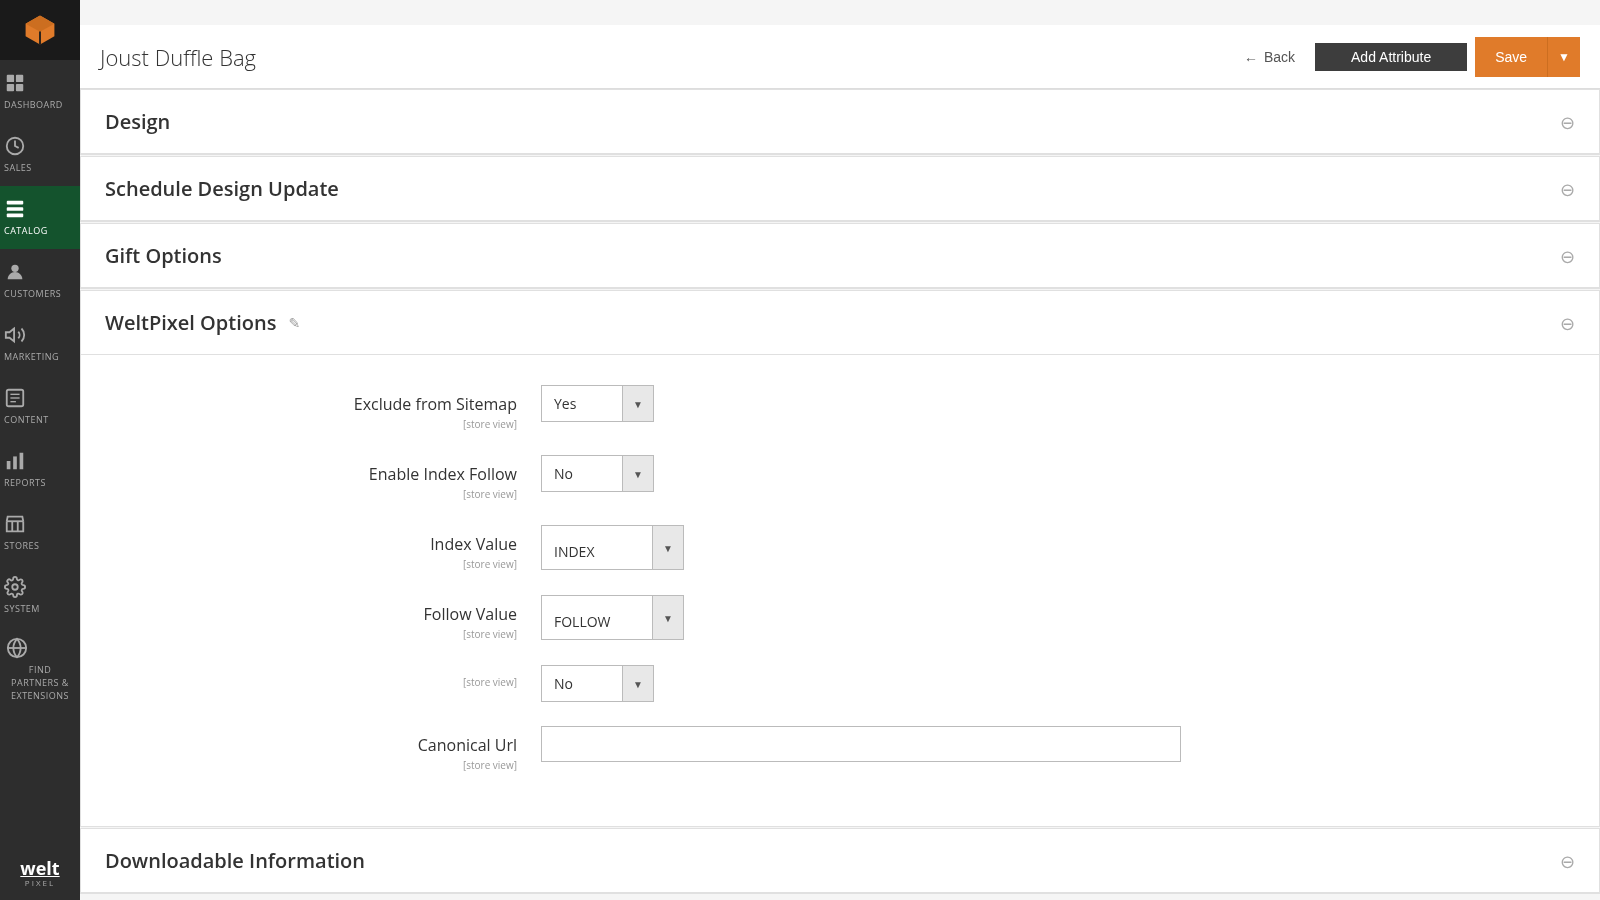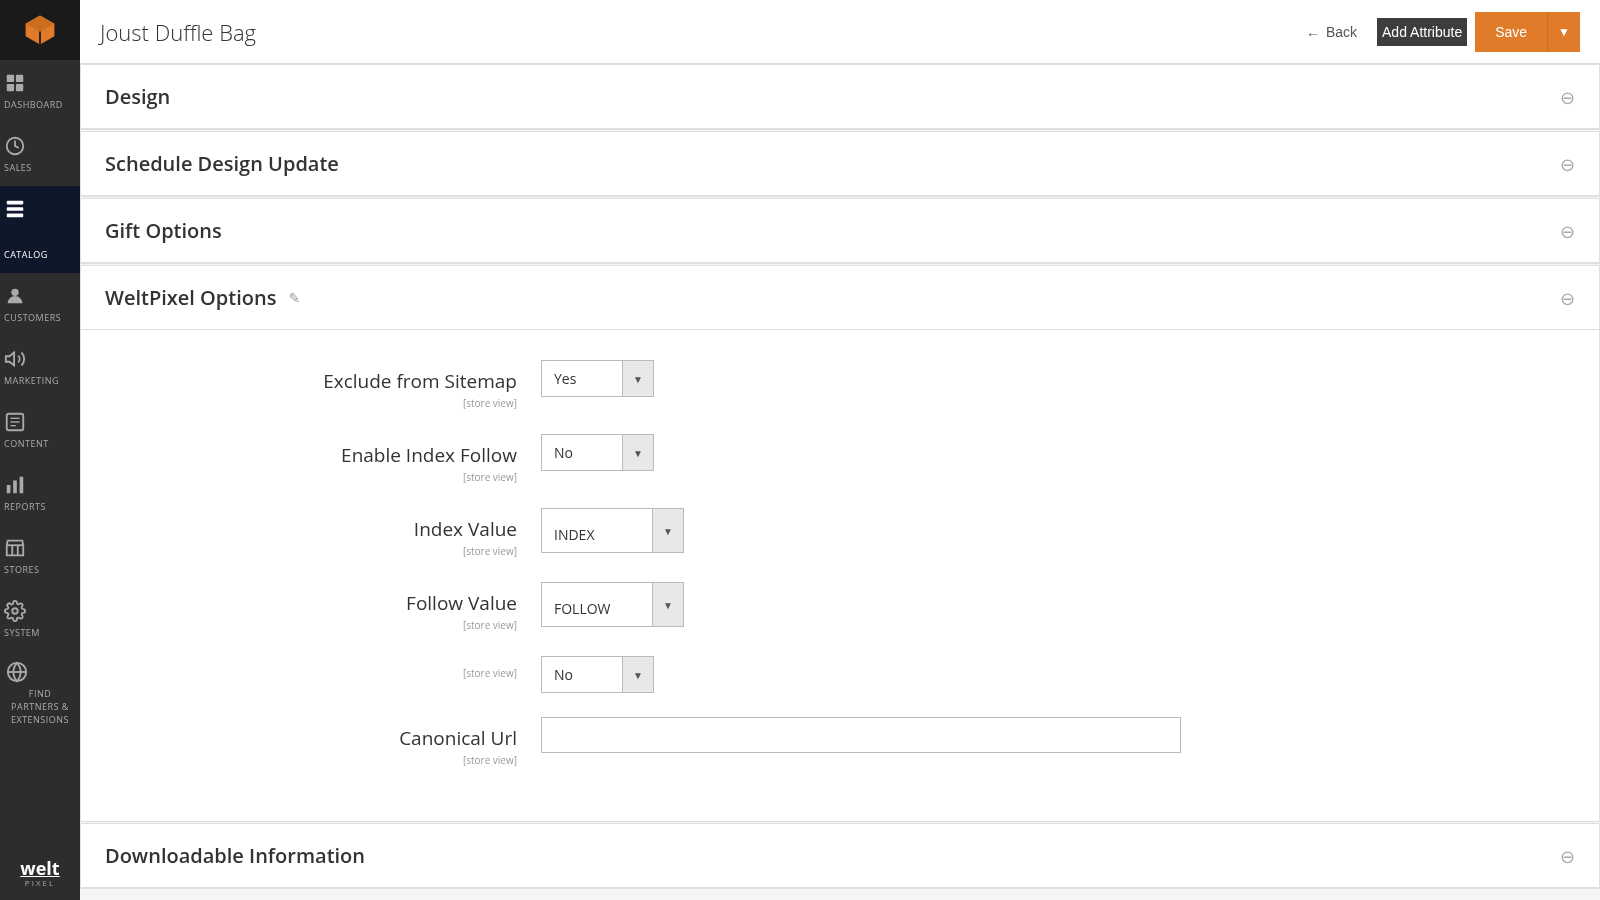--- a/index.html
+++ b/index.html
@@ -38,21 +38,21 @@
       justify-content: center;
       padding: 12px 4px;
       cursor: pointer;
       color: #aaa;
       font-size: 9px;
       text-transform: uppercase;
       letter-spacing: 0.5px;
       text-align: center;
       border-bottom: none;
     }
-    .sidebar-item.active { background: #0f172a; color: #fff; gap: 24px; }
+    .sidebar-item.active { background: #14532d; color: #fff; }
     .sidebar-item svg { margin-bottom: 4px; }
     .sidebar-label { font-size: 9px; }
 
     .sidebar-welt {
       margin-top: auto;
       padding: 12px;
       width: 80px;
       display: flex;
       align-items: center;
       justify-content: center;
@@ -82,20 +82,21 @@
 
     
     .topbar {
       background: #fff;
       border-bottom: 1px solid #ddd;
       height: 64px;
       display: flex;
       align-items: center;
       padding: 0 20px;
       flex-shrink: 0;
+      margin-top: 25px;
     }
     .topbar-title {
       font-size: 22px;
       font-weight: 300;
       color: #333;
       flex: 1;
     }
     .topbar-actions {
       display: flex;
       align-items: center;
@@ -109,21 +110,21 @@
       font-size: 14px;
       display: flex;
       align-items: center;
       gap: 6px;
       padding: 0 12px;
     }
     .btn-add-attr {
       background: #3d3d3d;
       color: #fff;
       border: none;
-      padding: 0 5px;
+      padding: 0 36px;
       height: 28px;
       font-size: 14px;
       cursor: pointer;
     }
     .btn-save-group {
       display: flex;
       height: 40px;
     }
     .btn-save {
       background: #e07b2a;
@@ -197,21 +198,21 @@
       align-items: flex-start;
       margin-bottom: 24px;
     }
     .form-label-group {
       width: 420px;
       text-align: right;
       padding-right: 24px;
       padding-top: 8px;
     }
     .form-label {
-      font-size: 19px;
+      font-size: 16px;
       color: #333;
       display: block;
     }
     .form-label-sub {
       font-size: 10px;
       color: #999;
       display: block;
       margin-top: 2px;
     }
     .form-control-group {

